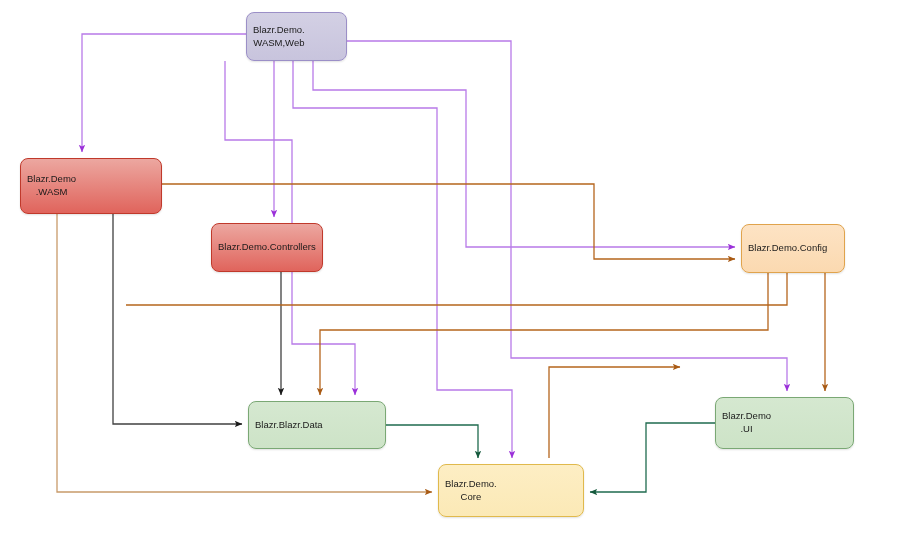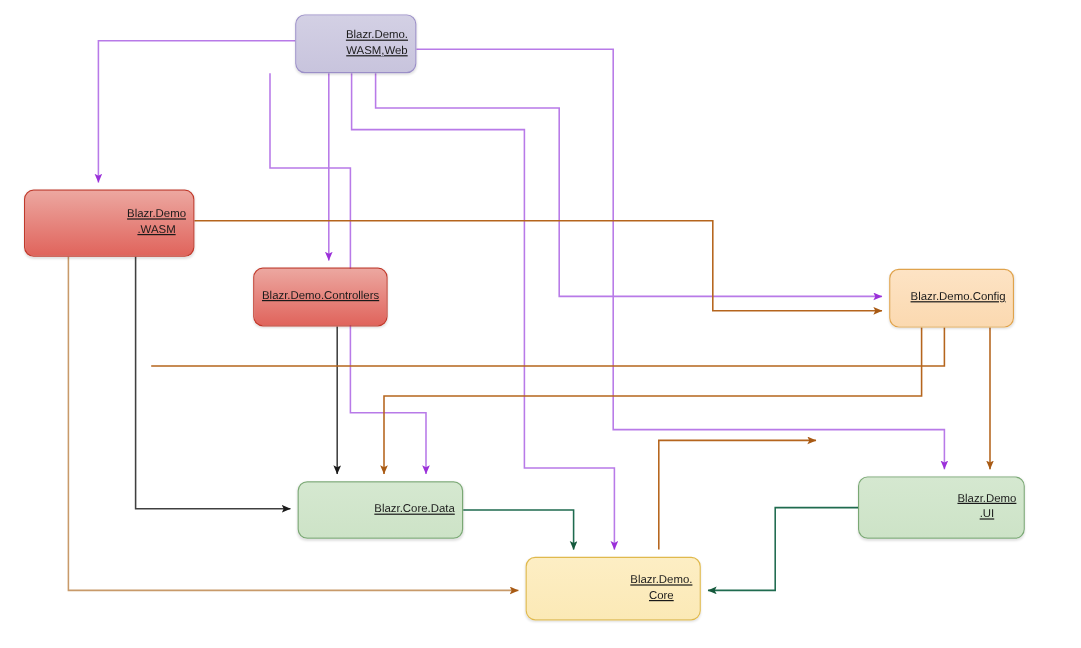--- a/index.html
+++ b/index.html
@@ -21,29 +21,28 @@
     top: 0;
     width: 901px;
     height: 540px;
   }
   .node {
     position: absolute;
     box-sizing: border-box;
     border-radius: 8px;
     display: flex;
     align-items: center;
-    justify-content: flex-end;
+    justify-content: flex-start;
     text-align: center;
     font-size: 9.5px;
     line-height: 1.35;
     color: #1a1a1a;
     white-space: pre-line;
     z-index: 5;
     box-shadow: 0 1px 2px rgba(0,0,0,0.12);
-    text-decoration: underline;
   }
   .node-label {
     display: block;
     white-space: pre-line;
     padding: 0 6px;
   }
 </style>
 </head>
 <body>
 
@@ -85,19 +84,19 @@
         <polyline points="715,423 646,423 646,492 590,492" fill="none" stroke="#1f6b4f" stroke-width="1.3" stroke-linejoin="miter" marker-end="url(#ar-green)"></polyline>
       </g>
   </svg>
   <div id="nodes-group">
       <div class="node" style="left: 246px; top: 12px; width: 101px; height: 49px; background: linear-gradient(rgb(211, 208, 228), rgb(200, 196, 221)); border: 1px solid rgb(155, 143, 199); color: rgb(26, 26, 26);"><span class="node-label">Blazr.Demo.
 WASM,Web</span></div>
       <div class="node" style="left: 20px; top: 158px; width: 142px; height: 56px; background: linear-gradient(rgb(236, 167, 160), rgb(224, 100, 92)); border: 1px solid rgb(192, 57, 43); color: rgb(26, 26, 26);"><span class="node-label">Blazr.Demo
 .WASM</span></div>
       <div class="node" style="left: 211px; top: 223px; width: 112px; height: 49px; background: linear-gradient(rgb(236, 167, 160), rgb(224, 100, 92)); border: 1px solid rgb(192, 57, 43); color: rgb(26, 26, 26);"><span class="node-label">Blazr.Demo.Controllers</span></div>
       <div class="node" style="left: 741px; top: 224px; width: 104px; height: 49px; background: linear-gradient(rgb(253, 227, 196), rgb(251, 217, 176)); border: 1px solid rgb(224, 163, 76); color: rgb(26, 26, 26);"><span class="node-label">Blazr.Demo.Config</span></div>
-      <div class="node" style="left: 248px; top: 401px; width: 138px; height: 48px; background: linear-gradient(rgb(213, 232, 208), rgb(205, 227, 199)); border: 1px solid rgb(122, 168, 116); color: rgb(26, 26, 26);"><span class="node-label">Blazr.Core.Data</span></div>
+      <div class="node" style="left: 248px; top: 401px; width: 138px; height: 48px; background: linear-gradient(rgb(213, 232, 208), rgb(205, 227, 199)); border: 1px solid rgb(122, 168, 116); color: rgb(26, 26, 26);"><span class="node-label">Blazr.Blazr.Data</span></div>
       <div class="node" style="left: 715px; top: 397px; width: 139px; height: 52px; background: linear-gradient(rgb(213, 232, 208), rgb(205, 227, 199)); border: 1px solid rgb(122, 168, 116); color: rgb(26, 26, 26);"><span class="node-label">Blazr.Demo
 .UI</span></div>
       <div class="node" style="left: 438px; top: 464px; width: 146px; height: 53px; background: linear-gradient(rgb(253, 238, 196), rgb(251, 233, 182)); border: 1px solid rgb(224, 185, 76); color: rgb(26, 26, 26);"><span class="node-label">Blazr.Demo.
 Core</span></div>
     </div>
 </div>
 
 </body></html>

